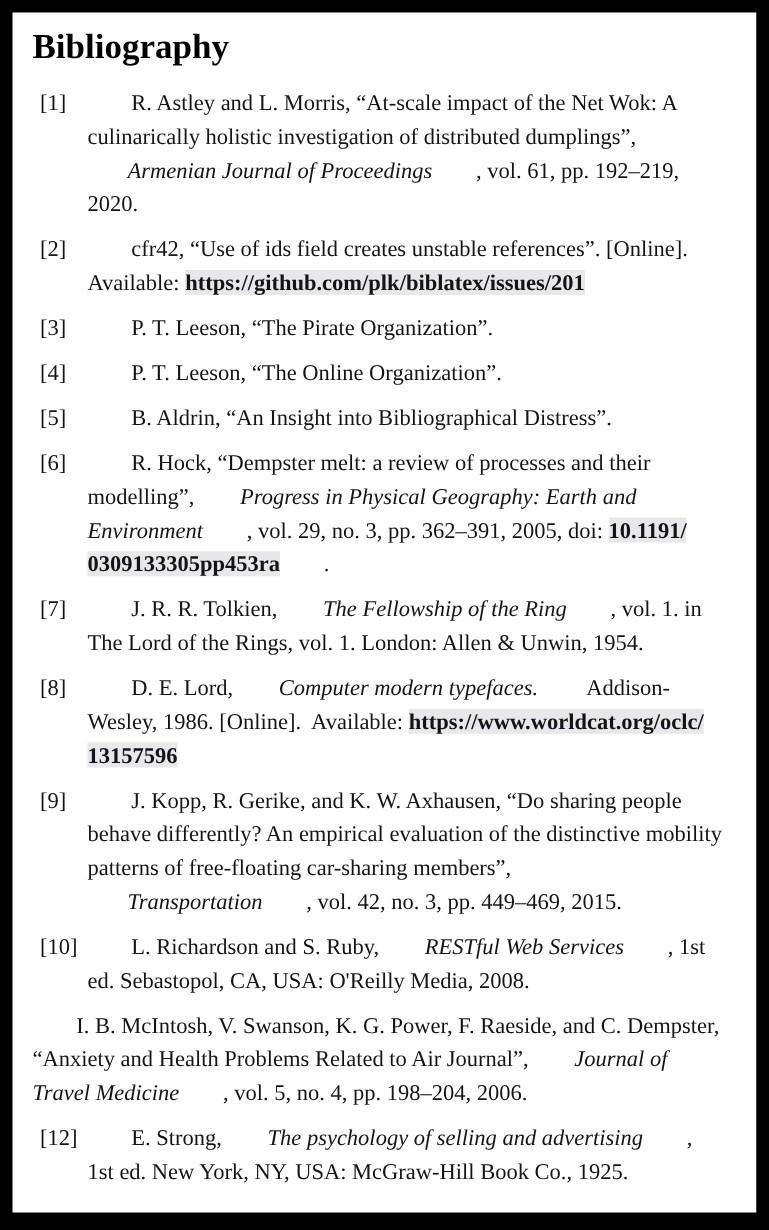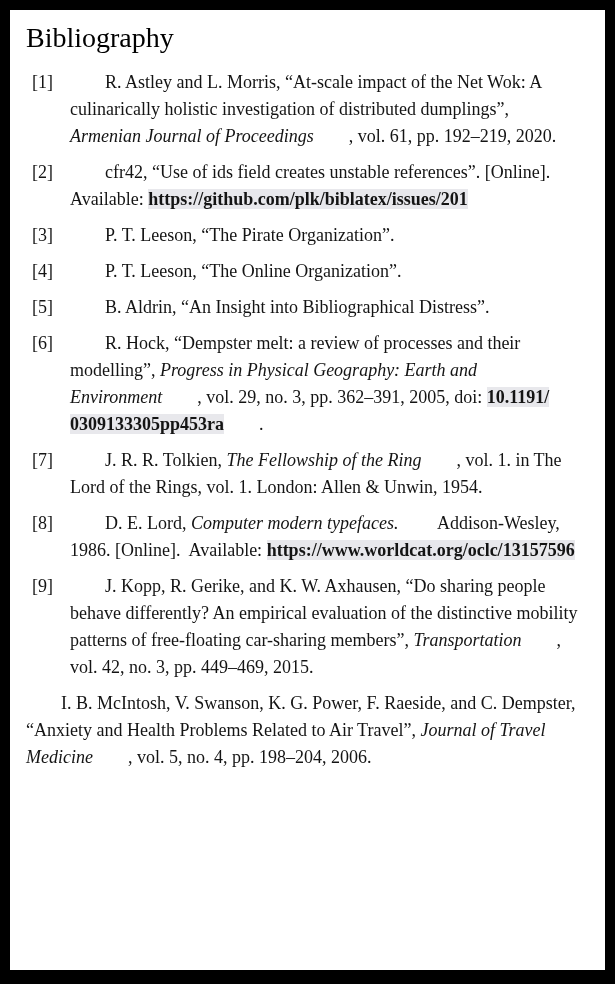--- a/index.html
+++ b/index.html
@@ -25,42 +25,42 @@
     width: 595px;
     height: 960px;
     background: var(--page-bg);
     padding: 12px 26px 0 16px;
     overflow: hidden;
   }
   .doc-title {
     margin: 0 0 15px 0;
     font-size: 28px;
     line-height: 32px;
-    font-weight: normal;
+    font-weight: bold;
     color: #000000;
   }
   .bib-list { margin: 0; padding: 0; }
   .entry {
     display: flex;
     margin: 0 0 9px 0;
     font-size: 18px;
     line-height: 27px;
     color: var(--text-color);
   }
   .entry-label {
     flex: 0 0 44px;
     width: 44px;
     padding-left: 6px;
   }
   .entry-text {
     flex: 1 1 auto;
     white-space: pre-wrap;
   }
   .seg-plain { font-style: normal; margin-left: 35px; }
-  .seg-italic { font-style: italic; }
+  .seg-italic { font-style: italic; margin-left: 32px; }
   .seg-link {
     background: var(--hl-color);
     color: var(--text-color);
     text-decoration: none;
     font-weight: bold;
   }
 </style>
 </head>
 <body>
 
@@ -97,16 +97,24 @@
       </div>
       <div class="entry">
         <span class="entry-label">[8]</span>
         <span class="entry-text"><span class="seg-plain">D. E. Lord, </span><span class="seg-italic">Computer modern typefaces.</span><span class="seg-plain"> Addison-Wesley, 1986. [Online].  Available: </span><span class="seg-link">https:/<wbr>/<wbr>www.worldcat.org/<wbr>oclc/<wbr>13157596</span></span>
       </div>
       <div class="entry">
         <span class="entry-label">[9]</span>
         <span class="entry-text"><span class="seg-plain">J. Kopp, R. Gerike, and K. W. Axhausen, “Do sharing people behave differently? An empirical evaluation of the distinctive mobility patterns of free-floating car-sharing members”, </span><span class="seg-italic">Transportation</span><span class="seg-plain">, vol. 42, no. 3, pp. 449–469, 2015.</span></span>
       </div>
       <div class="entry">
-        <span class="entry-text"><span class="seg-plain">I. B. McIntosh, V. Swanson, K. G. Power, F. Raeside, and C. Dempster, “Anxiety and Health Problems Related to Air Travel”, </span><span class="seg-italic">Journal of Travel Medicine</span><span class="seg-plain">, vol. 5, no. 4, pp. 198–204, 2006.</span></span>
+        <span class="entry-label">[10]</span>
+        <span class="entry-text"><span class="seg-plain">L. Richardson and S. Ruby, </span><span class="seg-italic">RESTful Web Services</span><span class="seg-plain">, 1st ed. Sebastopol, CA, USA: O'Reilly Media, 2008.</span></span>
+      </div>
+      <div class="entry">
+        <span class="entry-text"><span class="seg-plain">I. B. McIntosh, V. Swanson, K. G. Power, F. Raeside, and C. Dempster, “Anxiety and Health Problems Related to Air Journal”, </span><span class="seg-italic">Journal of Travel Medicine</span><span class="seg-plain">, vol. 5, no. 4, pp. 198–204, 2006.</span></span>
+      </div>
+      <div class="entry">
+        <span class="entry-label">[12]</span>
+        <span class="entry-text"><span class="seg-plain">E. Strong, </span><span class="seg-italic">The psychology of selling and advertising</span><span class="seg-plain">, 1st ed. New York, NY, USA: McGraw-Hill Book Co., 1925.</span></span>
       </div>
     </div>
 </div>
 
 </body></html>

